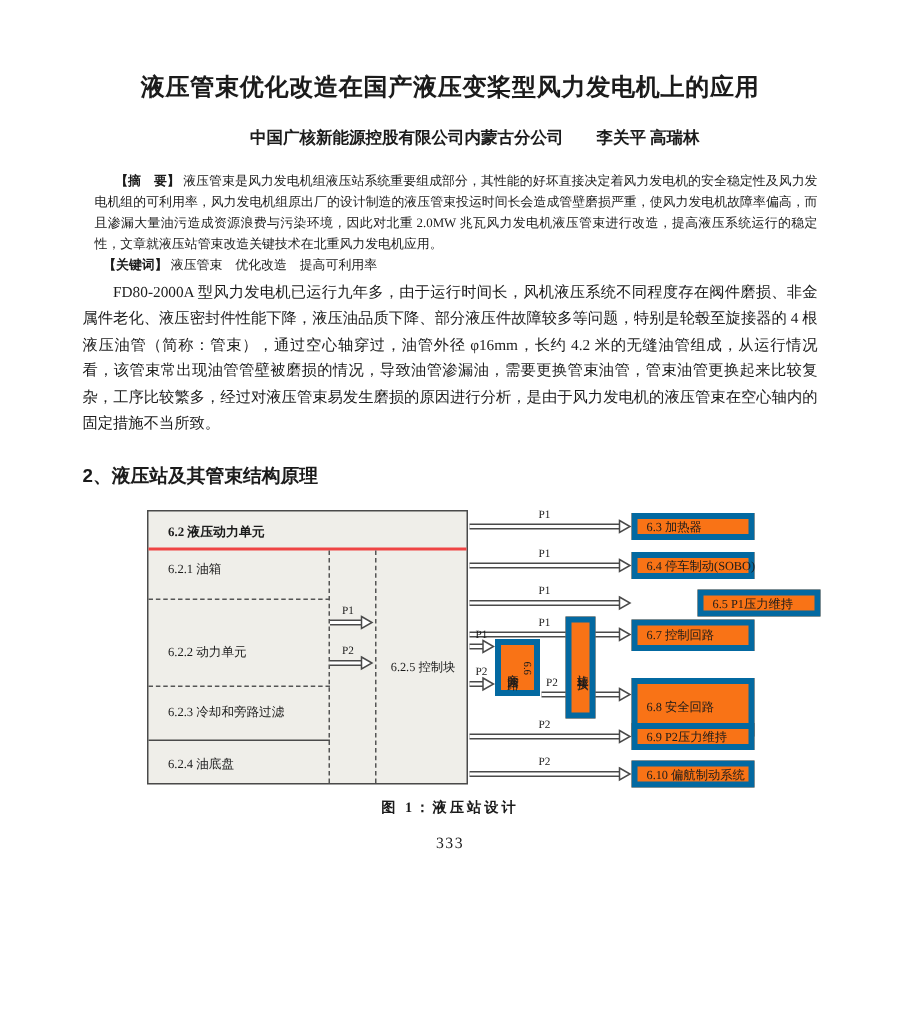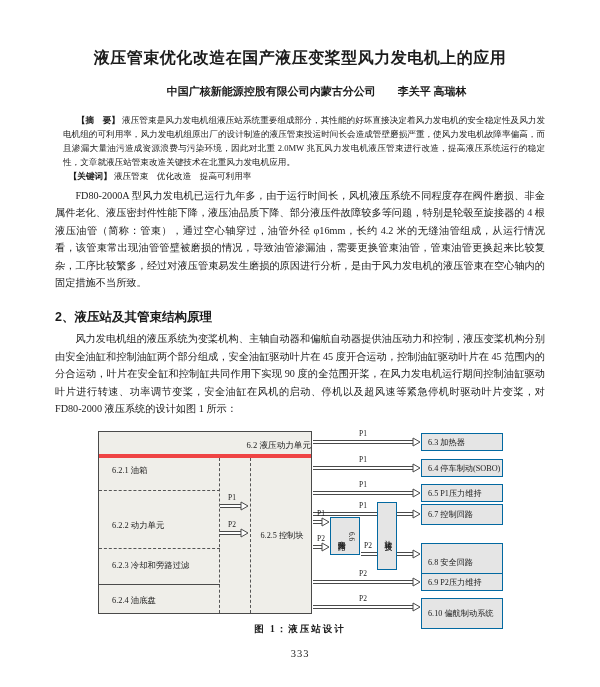--- a/index.html
+++ b/index.html
@@ -34,34 +34,34 @@
   }
   
   .figure{position:relative;width:600px;height:192px;margin-top:10px;}
   .figure .connectors{position:absolute;left:0;top:0;z-index:2;pointer-events:none;}
   .bigbox{
     position:absolute;left:98px;top:4px;width:214px;height:183px;
     border:1px solid #4a4a4a;background:#efeee9;z-index:1;box-sizing:border-box;
   }
   .bb-header{
     position:absolute;left:0;top:0;right:0;height:26px;
-    border-bottom:4px solid #ef4444;box-sizing:border-box;
-    font-weight:normal;font-size:8.6px;line-height:26px;padding-left:13px;text-align:right;
+    border-bottom:2px solid #ef4444;box-sizing:border-box;
+    font-weight:bold;font-size:8.6px;line-height:26px;padding-left:13px;
   }
   .rowlabel{position:absolute;left:13px;font-size:8.4px;white-space:nowrap;}
   .hsep{position:absolute;left:0;width:121px;height:0;}
   .hsep.dash{border-top:1px dashed #555;}
   .hsep.solid{border-top:1px solid #4a4a4a;}
   .vdash{position:absolute;top:26px;bottom:0;width:0;border-left:1px dashed #555;}
   .ctrl-label{
     position:absolute;left:152px;top:98px;width:62px;text-align:center;
     font-size:8.2px;
   }
   .sbox{
-    position:absolute;border:1px solid #0369a1;background:#e5e5e5;
+    position:absolute;border:4px solid #0369a1;background:#f97316;
     box-sizing:border-box;z-index:3;font-family:Liberation Serif, serif;
   }
   .rbox{
     left:421px;width:82px;font-size:8.2px;white-space:nowrap;
     display:flex;align-items:center;padding-left:6px;
   }
   .vtext{
     writing-mode:vertical-rl;text-orientation:upright;
     font-size:7.8px;letter-spacing:1px;
   }
@@ -88,21 +88,20 @@
   <div class="title">液压管束优化改造在国产液压变桨型风力发电机上的应用</div>
   <div class="authors">中国广核新能源控股有限公司内蒙古分公司　　李关平  高瑞林</div>
 
   <p class="abstract"><span class="ab-label">【摘　要】</span> <span>液压管束是风力发电机组液压站系统重要组成部分，其性能的好坏直接决定着风力发电机的安全稳定性及风力发电机组的可利用率，风力发电机组原出厂的设计制造的液压管束投运时间长会造成管壁磨损严重，使风力发电机故障率偏高，而且渗漏大量油污造成资源浪费与污染环境，因此对北重 2.0MW 兆瓦风力发电机液压管束进行改造，提高液压系统运行的稳定性，文章就液压站管束改造关键技术在北重风力发电机应用。</span></p>
 
   <p class="keywords"><span class="ab-label">【关键词】</span> <span>液压管束　优化改造　提高可利用率</span></p>
 
   <p class="body-para">FD80-2000A 型风力发电机已运行九年多，由于运行时间长，风机液压系统不同程度存在阀件磨损、非金属件老化、液压密封件性能下降，液压油品质下降、部分液压件故障较多等问题，特别是轮毂至旋接器的 4 根液压油管（简称：管束），通过空心轴穿过，油管外径 φ16mm，长约 4.2 米的无缝油管组成，从运行情况看，该管束常出现油管管壁被磨损的情况，导致油管渗漏油，需要更换管束油管，管束油管更换起来比较复杂，工序比较繁多，经过对液压管束易发生磨损的原因进行分析，是由于风力发电机的液压管束在空心轴内的固定措施不当所致。</p>
 
   <div class="sec-heading">2、液压站及其管束结构原理</div>
-  <p class="body-para">风力发电机组的液压系统为变桨机构、主轴自动器和偏航自动器提供油压动力和控制，液压变桨机构分别由安全油缸和控制油缸两个部分组成，安全油缸驱动叶片在 45 度开合运动，控制油缸驱动叶片在 45 范围内的分合运动，叶片在安全缸和控制缸共同作用下实现 90 度的全范围开桨，在风力发电机运行期间控制油缸驱动叶片进行转速、功率调节变桨，安全油缸在风机的启动、停机以及超风速等紧急停机时驱动叶片变桨，对 FD80-2000 液压系统的设计如图 1 所示：</p>
 
   <div class="figure">
 
     <svg class="connectors" width="600" height="192" viewBox="0 0 600 192">
 
       <g stroke="#4a4a4a" stroke-width="4">
         <line x1="313" y1="15" x2="413" y2="15"></line>
         <line x1="313" y1="41" x2="413" y2="41"></line>
         <line x1="313" y1="66" x2="413" y2="66"></line>
         <line x1="313" y1="87" x2="413" y2="87"></line>
@@ -162,25 +161,25 @@
       <span class="vtext">旁路回路</span>
       <span class="vnum">6.6</span>
     </div>
 
     <div class="sbox rotary">
       <span class="vtext">旋转接头</span>
     </div>
 
     <div class="sbox rbox" style="top:6px;height:18px;">6.3 加热器</div>
     <div class="sbox rbox" style="top:32px;height:18px;">6.4 停车制动(SOBO)</div>
-    <div class="sbox rbox" style="top:57px;height:18px;">6.5 P1压力维持</div>
+    <div class="sbox rbox" style="top:57px;height:18px;margin-left:44px;">6.5 P1压力维持</div>
     <div class="sbox rbox" style="top:77px;height:21px;">6.7 控制回路</div>
     <div class="sbox rbox" style="top:116px;height:39px;text-align:right;">6.8 安全回路</div>
     <div class="sbox rbox" style="top:146px;height:18px;">6.9 P2压力维持</div>
-    <div class="sbox rbox" style="top:171px;height:31px;">6.10 偏航制动系统</div>
+    <div class="sbox rbox" style="top:171px;height:18px;">6.10 偏航制动系统</div>
 
     <div class="lbl" style="left:363px;top:2px;">P1</div>
     <div class="lbl" style="left:363px;top:28px;">P1</div>
     <div class="lbl" style="left:363px;top:53px;">P1</div>
     <div class="lbl" style="left:363px;top:74px;">P1</div>
     <div class="lbl" style="left:368px;top:114px;">P2</div>
     <div class="lbl" style="left:363px;top:142px;">P2</div>
     <div class="lbl" style="left:363px;top:167px;">P2</div>
     <div class="lbl" style="left:321px;top:82px;">P1</div>
     <div class="lbl" style="left:321px;top:107px;">P2</div>

